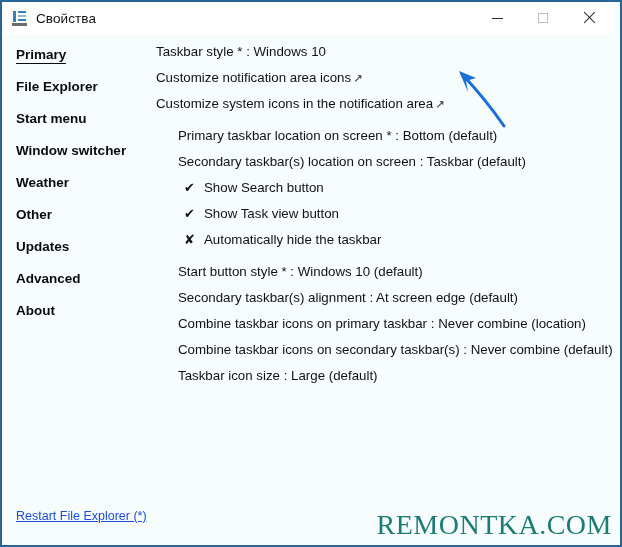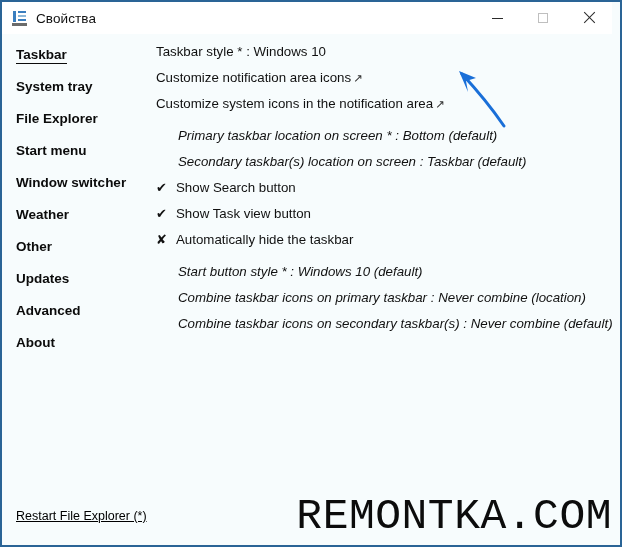--- a/index.html
+++ b/index.html
@@ -124,21 +124,21 @@
   }
   .nav-item.active span {
     border-bottom: 1px solid #0b0b0b;
     padding-bottom: 1px;
   }
   .restart-link {
     position: absolute;
     left: 14px;
     bottom: 22px;
     font-size: 12.5px;
-    color: #000000;
+    color: #1d4ed8;
     text-decoration: underline;
     white-space: nowrap;
   }
 
   
   .main {
     position: absolute;
     top: 0; left: 152px; right: 0; bottom: 0;
   }
   .opt-list {
@@ -146,22 +146,22 @@
   }
   .opt {
     height: 26px;
     line-height: 26px;
     font-size: 13.3px;
     color: #111111;
     white-space: nowrap;
     position: relative;
     padding-left: 2px;
   }
-  .opt.indent { padding-left: 24px; font-style: italic; }
-  .opt.mark   { padding-left: 2px; }
+  .opt.indent { padding-left: 24px; }
+  .opt.mark   { padding-left: 2px; margin-left: 28px; }
   .mark-glyph {
     display: inline-block;
     width: 20px;
     font-size: 13px;
     color: #111111;
     text-align: left;
   }
   .ext {
     font-size: 11.5px;
     color: #333333;
@@ -176,23 +176,23 @@
     top: 30px;
     width: 70px;
     height: 64px;
     pointer-events: none;
   }
   
   .watermark {
     position: absolute;
     right: 8px;
     bottom: 4px;
-    font-family: Liberation Mono, monospace;
-    font-size: 43px;
-    color: #000000;
+    font-family: Liberation Serif, serif;
+    font-size: 28px;
+    color: #0f766e;
     letter-spacing: 0.5px;
     white-space: nowrap;
     opacity: 0.95;
   }
 </style>
 </head>
 <body>
 
 <div class="window">
 
@@ -215,22 +215,21 @@
       <div class="win-btn">
         <div class="cls"></div>
       </div>
     </div>
   </div>
 
   <div class="content">
 
     <div class="sidebar">
       <div class="nav" id="nav-list">
-          <div class="nav-item active"><span>Taskbar</span></div>
-          <div class="nav-item"><span>System tray</span></div>
+          <div class="nav-item active"><span>Primary</span></div>
           <div class="nav-item"><span>File Explorer</span></div>
           <div class="nav-item"><span>Start menu</span></div>
           <div class="nav-item"><span>Window switcher</span></div>
           <div class="nav-item"><span>Weather</span></div>
           <div class="nav-item"><span>Other</span></div>
           <div class="nav-item"><span>Updates</span></div>
           <div class="nav-item"><span>Advanced</span></div>
           <div class="nav-item"><span>About</span></div>
         </div>
       <div class="restart-link">Restart File Explorer (*)</div>
@@ -242,22 +241,24 @@
           <div class="opt"><span>Customize notification area icons</span><span class="ext">↗</span></div>
           <div class="opt"><span>Customize system icons in the notification area</span><span class="ext">↗</span></div>
           <div class="gap"></div>
           <div class="opt indent"><span>Primary taskbar location on screen * : Bottom (default)</span></div>
           <div class="opt indent"><span>Secondary taskbar(s) location on screen : Taskbar (default)</span></div>
           <div class="opt mark"><span class="mark-glyph">✔</span><span>Show Search button</span></div>
           <div class="opt mark"><span class="mark-glyph">✔</span><span>Show Task view button</span></div>
           <div class="opt mark"><span class="mark-glyph">✘</span><span>Automatically hide the taskbar</span></div>
           <div class="gap"></div>
           <div class="opt indent"><span>Start button style * : Windows 10 (default)</span></div>
+          <div class="opt indent"><span>Secondary taskbar(s) alignment : At screen edge (default)</span></div>
           <div class="opt indent"><span>Combine taskbar icons on primary taskbar : Never combine (location)</span></div>
           <div class="opt indent"><span>Combine taskbar icons on secondary taskbar(s) : Never combine (default)</span></div>
+          <div class="opt indent"><span>Taskbar icon size : Large (default)</span></div>
         </div>
 
       <svg class="arrow-anno" viewBox="0 0 70 64" xmlns="http://www.w3.org/2000/svg">
         <path d="M 13 10 C 26 24, 40 40, 55 62" stroke="#1a6fd8" stroke-width="3" fill="none" stroke-linecap="round"></path>
         <path d="M 10 7 L 27 14 L 17 17 L 19 28 Z" fill="#1a6fd8"></path>
       </svg>
     </div>
   </div>
 
   <div class="watermark">REMONTKA.COM</div>

